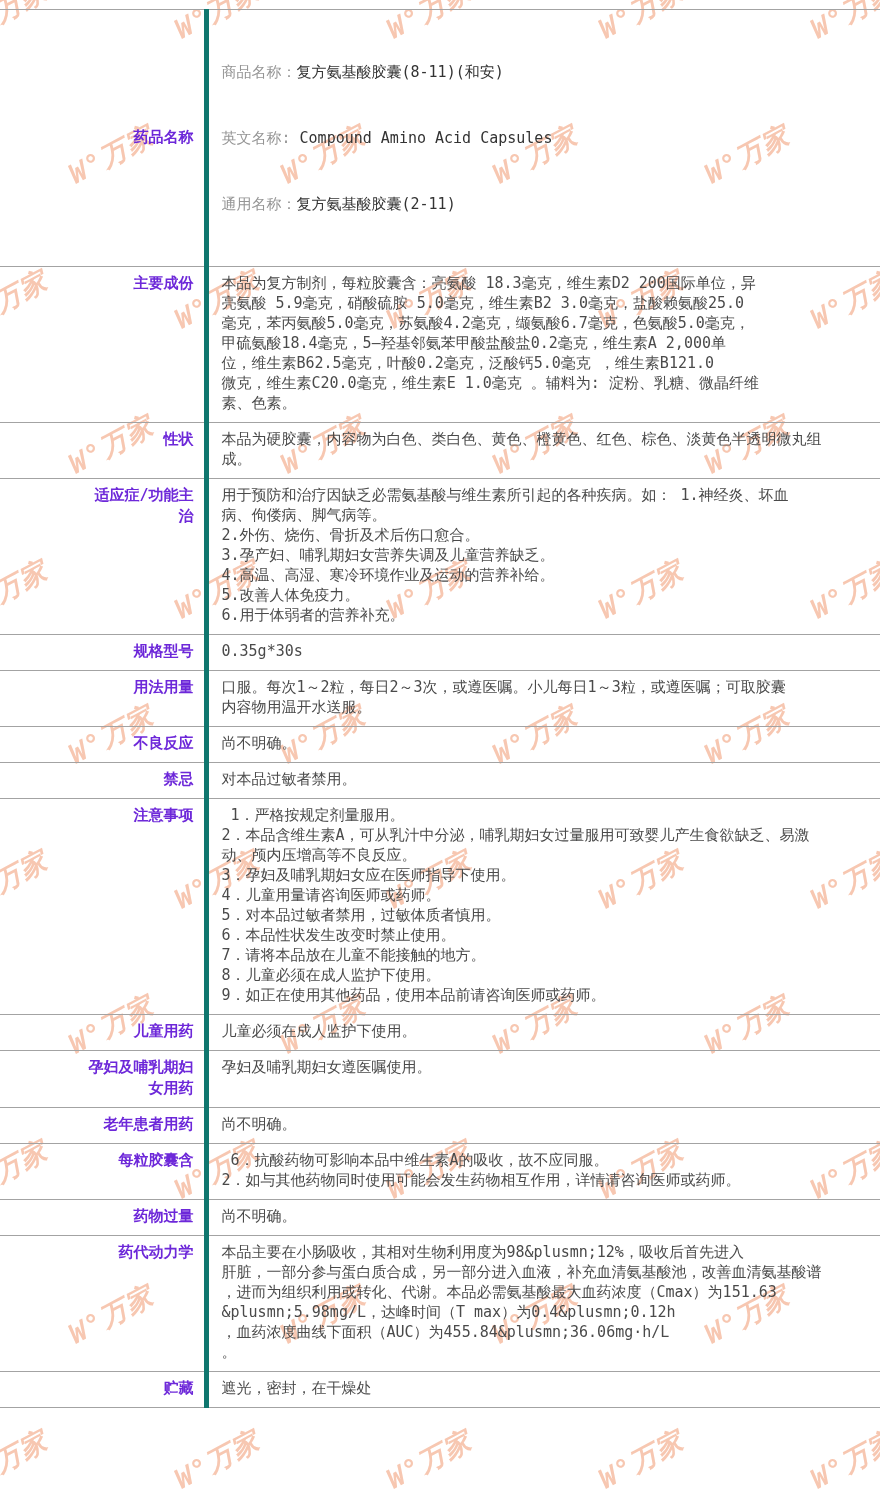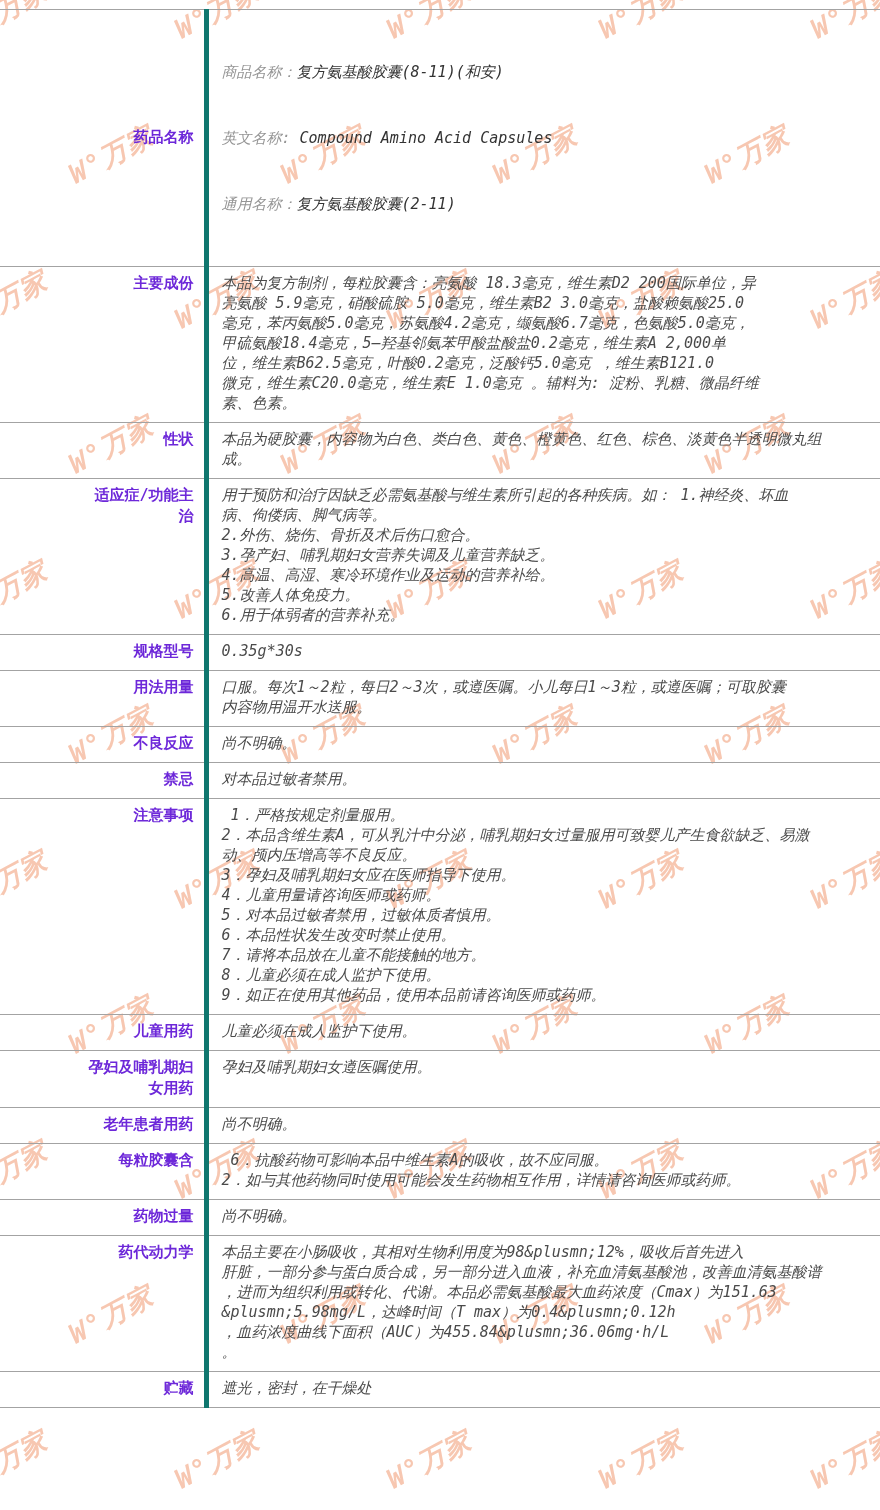--- a/index.html
+++ b/index.html
@@ -34,21 +34,20 @@
     font-size: 15px; font-weight: bold; color: #6d28d9;
     line-height: 21px; padding: 6px 10px 8px 20px;
     white-space: pre-wrap;
   }
   table.drug td {
     vertical-align: top;
     font-size: 15px; color: #4a4a4a;
     line-height: 20px; padding: 6px 32px 9px 13px;
     white-space: pre-wrap;
     word-break: break-all;
-    font-style: italic;
   }
   tr.row-name th { vertical-align: middle; }
   tr.row-name td { line-height: 22px; padding-top: 7px; padding-bottom: 7px; }
   .name-line .prefix { color: #959595; }
   .name-line .value  { color: #333333; }
 </style>
 </head>
 <body>
 
 <div id="wm-layer">

